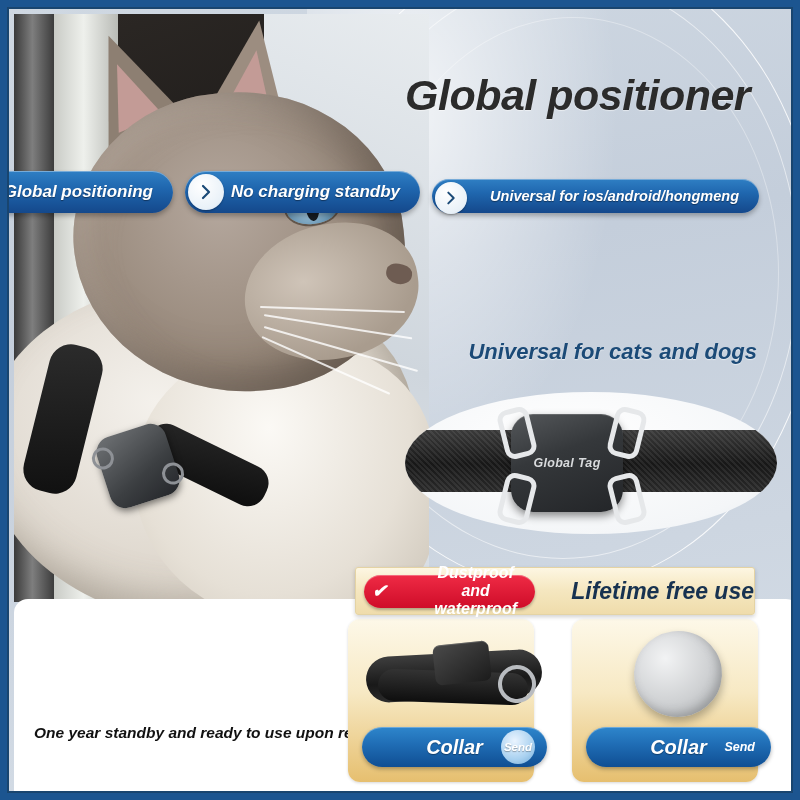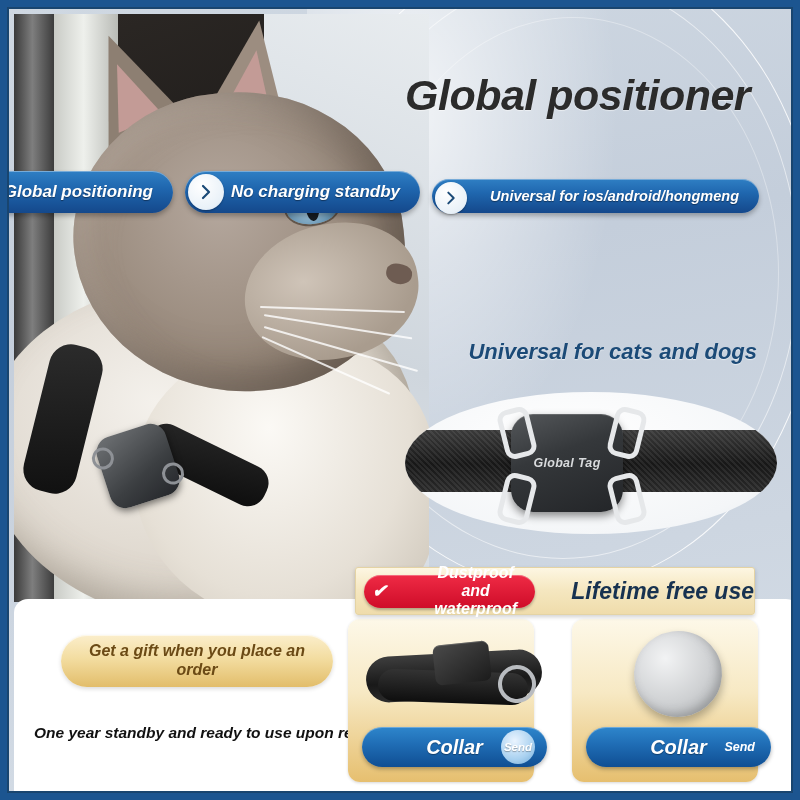--- a/index.html
+++ b/index.html
@@ -358,23 +358,20 @@
     <div class="loop tl"></div>
     <div class="loop bl"></div>
     <div class="loop tr"></div>
     <div class="loop br"></div>
     <div class="tag-body">
       <span class="tag-text">Global Tag</span>
     </div>
   </div>
 
   <div class="bottom">
-    <div class="goldpill">
-      <span>Get a gift when you place an order</span>
-    </div>
     <div class="standby">One year standby and ready to use upon receipt</div>
 
     <div class="card c1">
       <div class="collar-img">
         <div class="collar-band"></div>
         <div class="collar-band2"></div>
         <div class="buckle"></div>
         <div class="dring"></div>
       </div>
       <div class="cardbtn">

